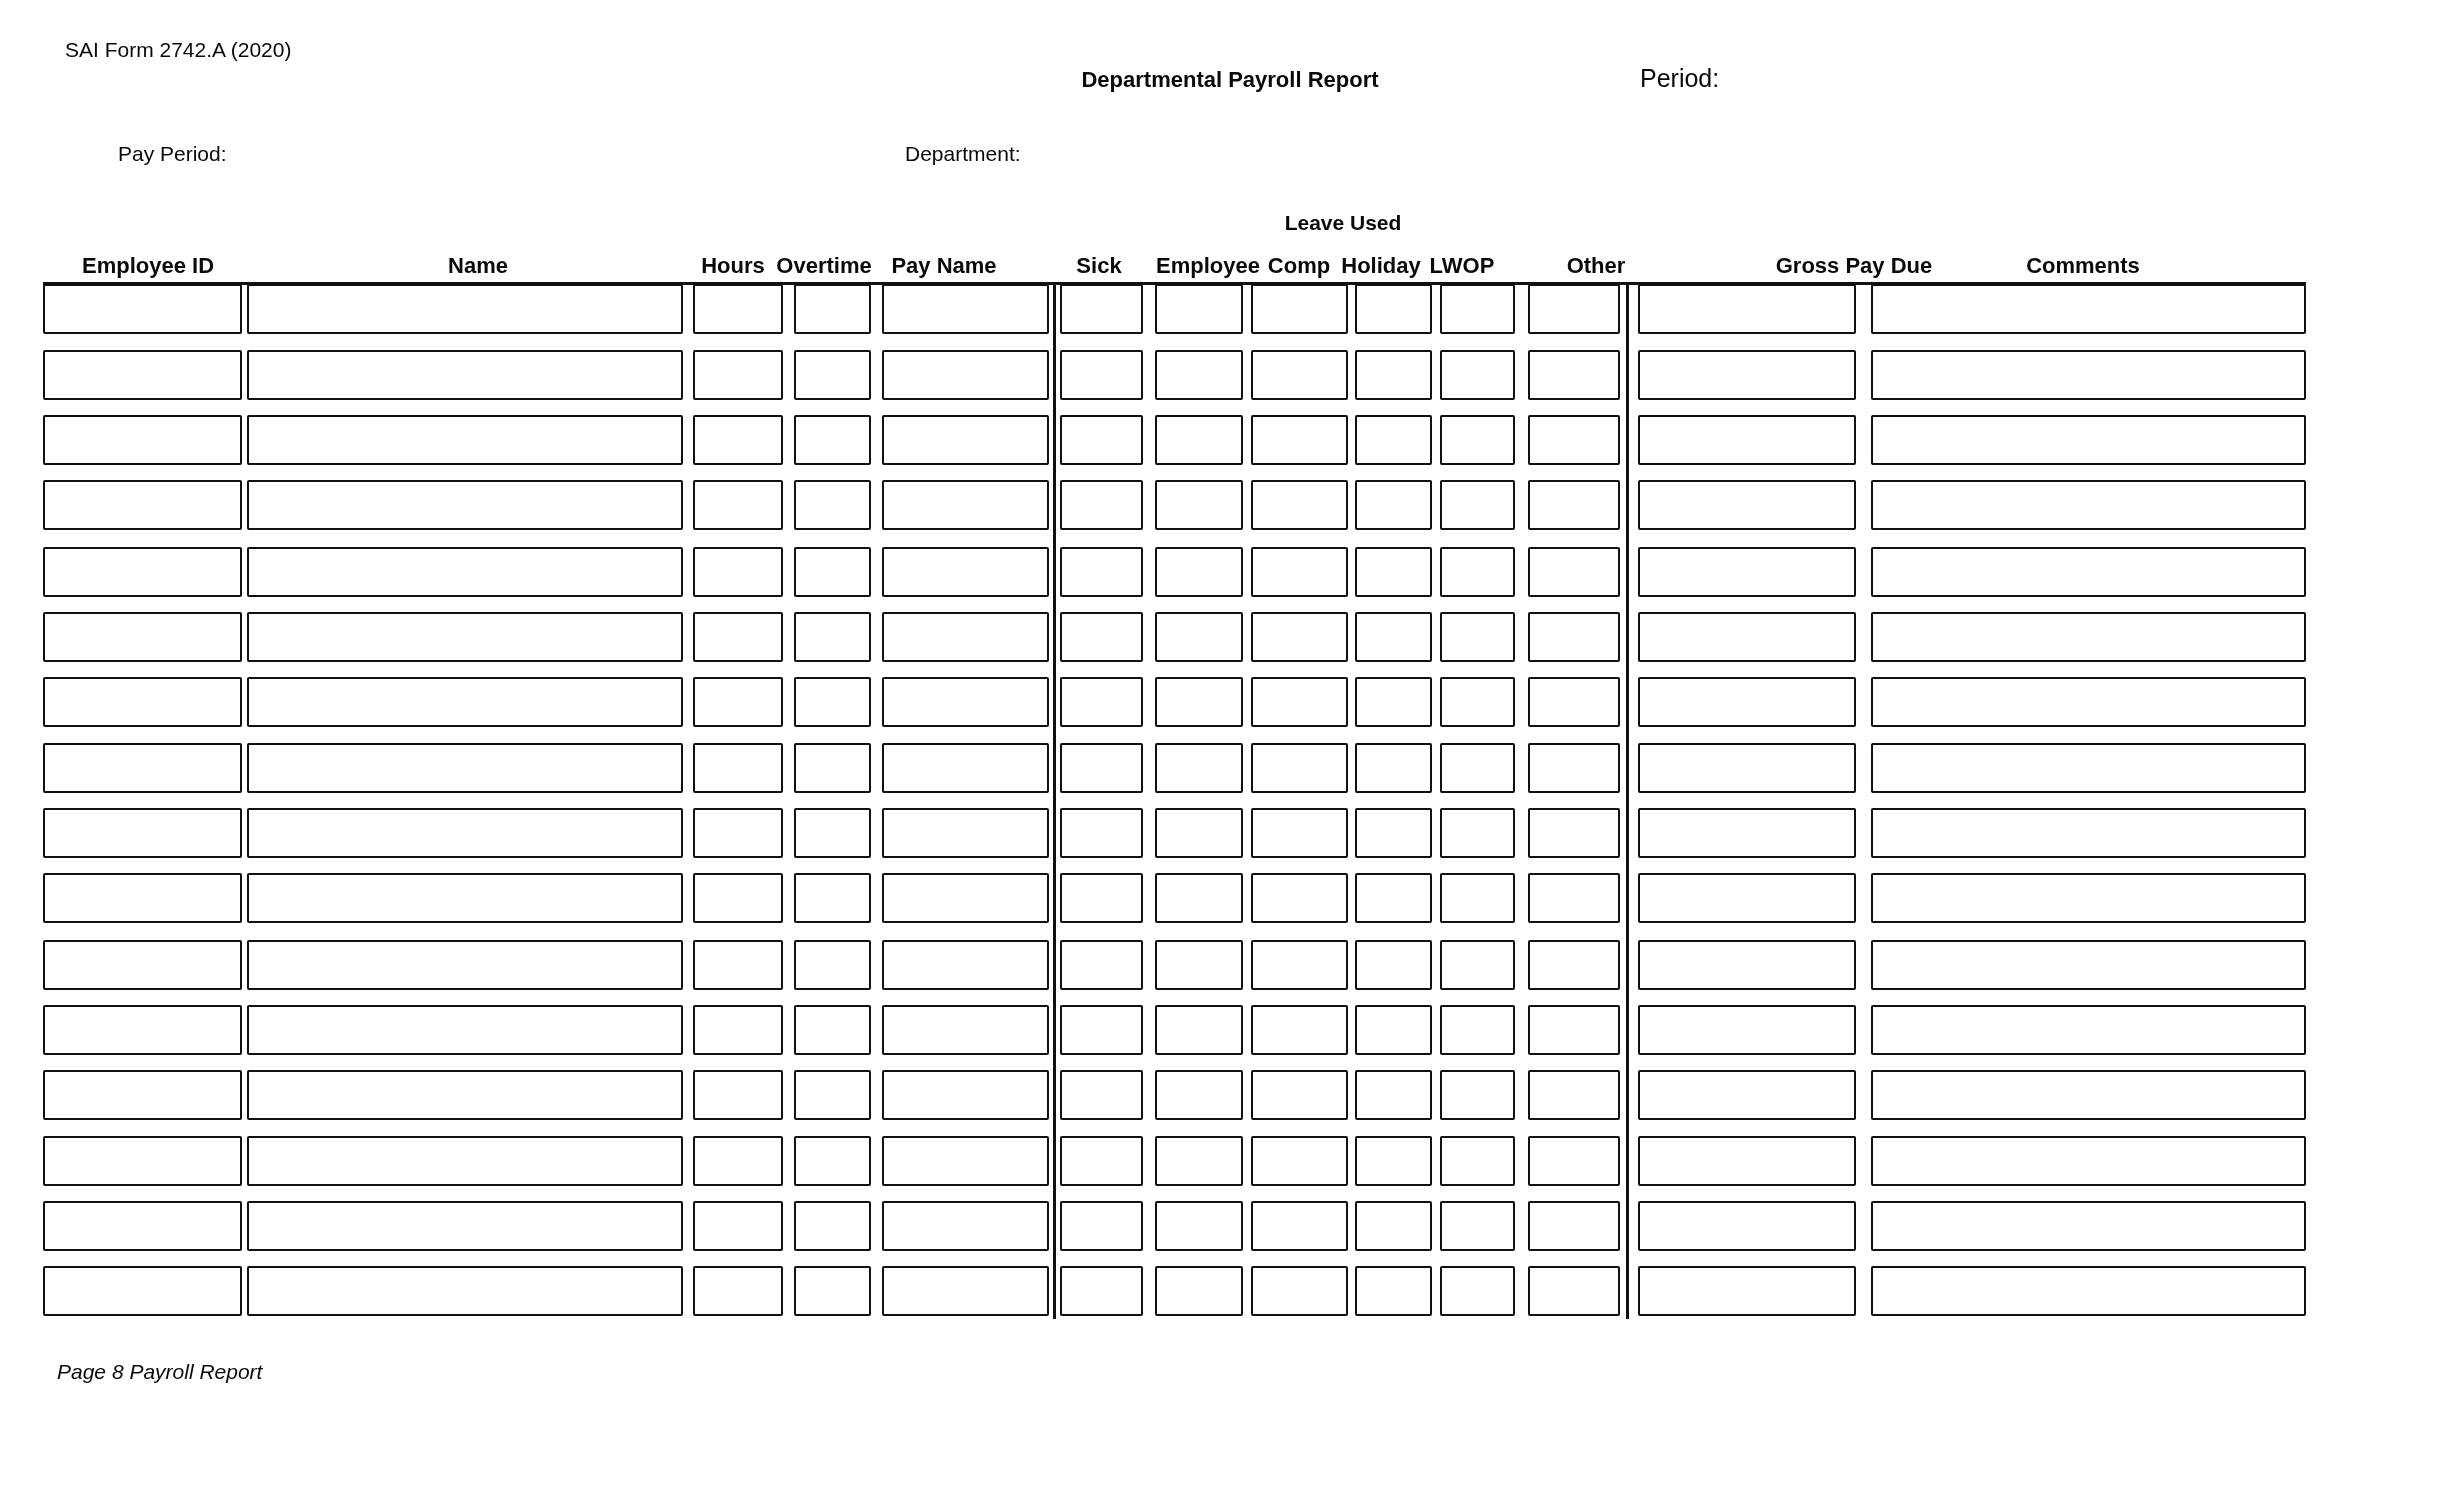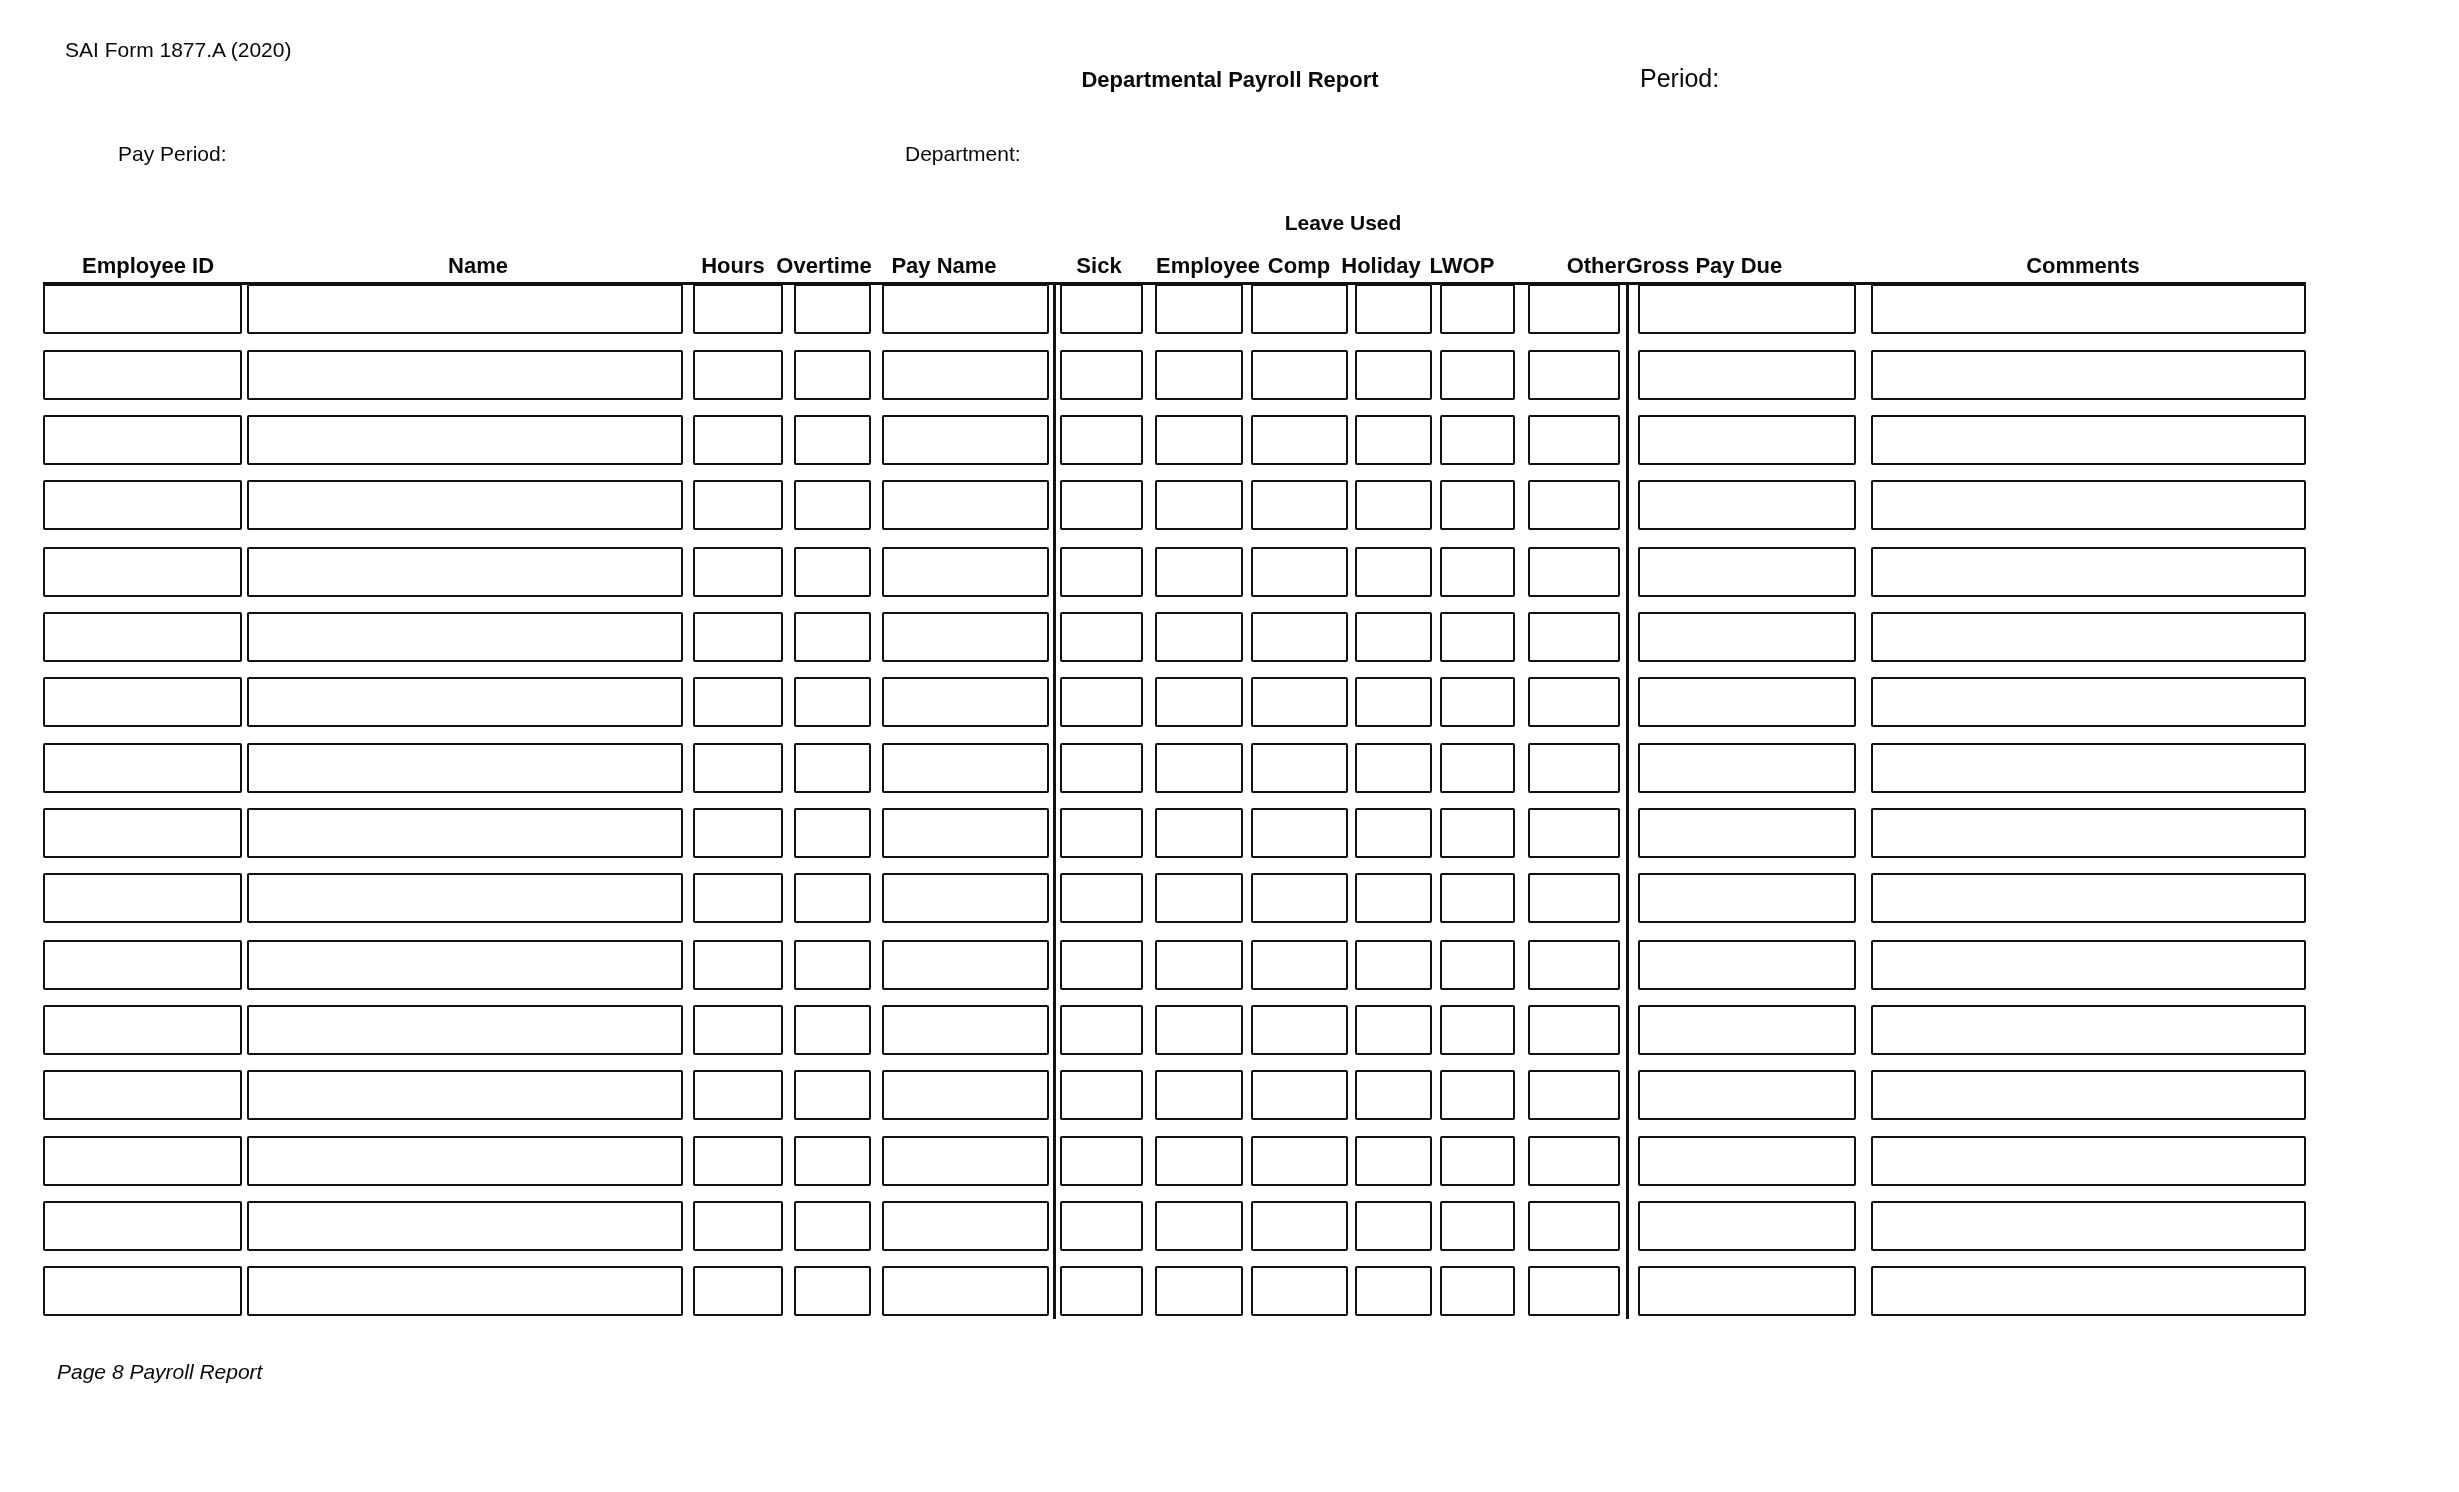--- a/index.html
+++ b/index.html
@@ -50,21 +50,21 @@
   .hdr-name          { left: 478px; }
   .hdr-hours         { left: 733px; }
   .hdr-overtime      { left: 824px; }
   .hdr-pay_rate      { left: 944px; }
   .hdr-sick          { left: 1099px; }
   .hdr-vacation      { left: 1208px; }
   .hdr-comp          { left: 1299px; }
   .hdr-holiday       { left: 1381px; }
   .hdr-lwop          { left: 1462px; }
   .hdr-other         { left: 1596px; }
-  .hdr-gross_pay_due { left: 1704px; }
+  .hdr-gross_pay_due { left: 1854px; }
   .hdr-comments      { left: 2083px; }
 
   
   .rule-top {
     position: absolute;
     left: 43px; top: 282px;
     width: 2263px; height: 2.9px;
     background: #111;
   }
   .vrule {
@@ -109,21 +109,21 @@
   .col-lwop          { left: 1440px; width: 75px;  }
   .col-other         { left: 1528px; width: 92px;  }
   .col-gross_pay_due { left: 1638px; width: 218px; }
   .col-comments      { left: 1871px; width: 435px; }
 </style>
 </head>
 <body>
 
 <div class="page">
 
-  <div class="lbl form-number">SAI Form 1877.A (2020)</div>
+  <div class="lbl form-number">SAI Form 2742.A (2020)</div>
 
   <div class="lbl title">Departmental Payroll Report</div>
 
   <div class="lbl account-label">Period:</div>
 
   <div class="lbl pay-period-label">Pay Period:</div>
 
   <div class="lbl department-label">Department:</div>
 
   <div class="lbl leave-used-label">Leave Used</div>

